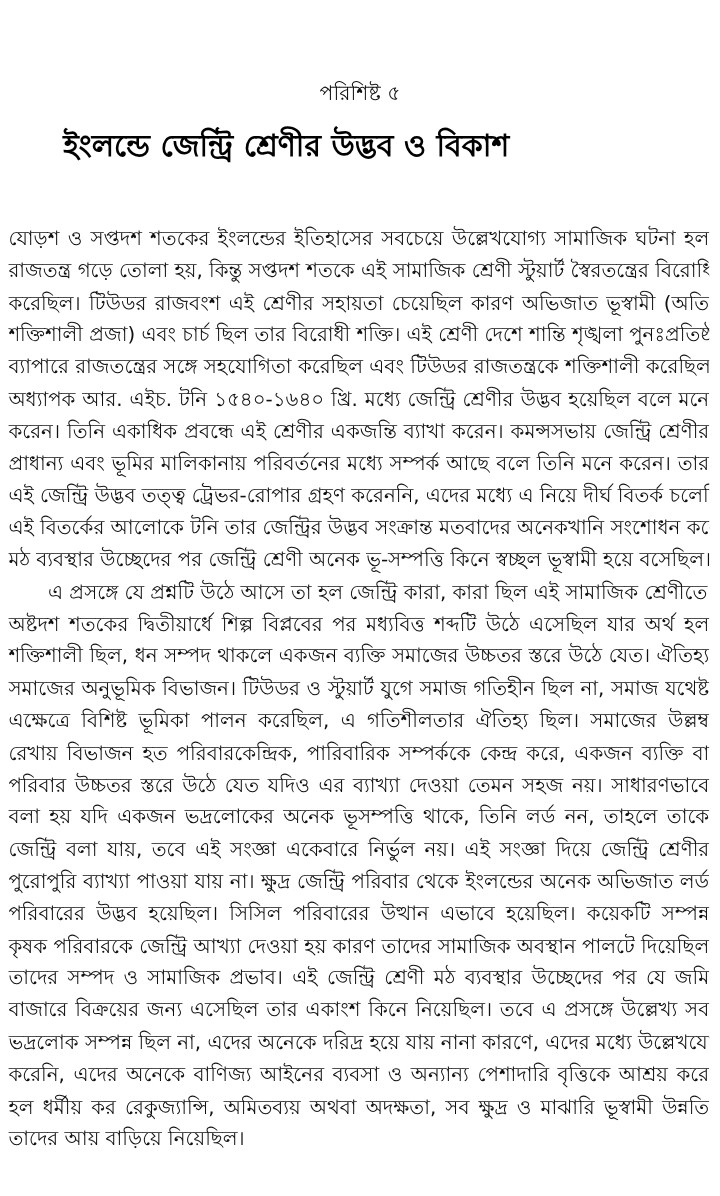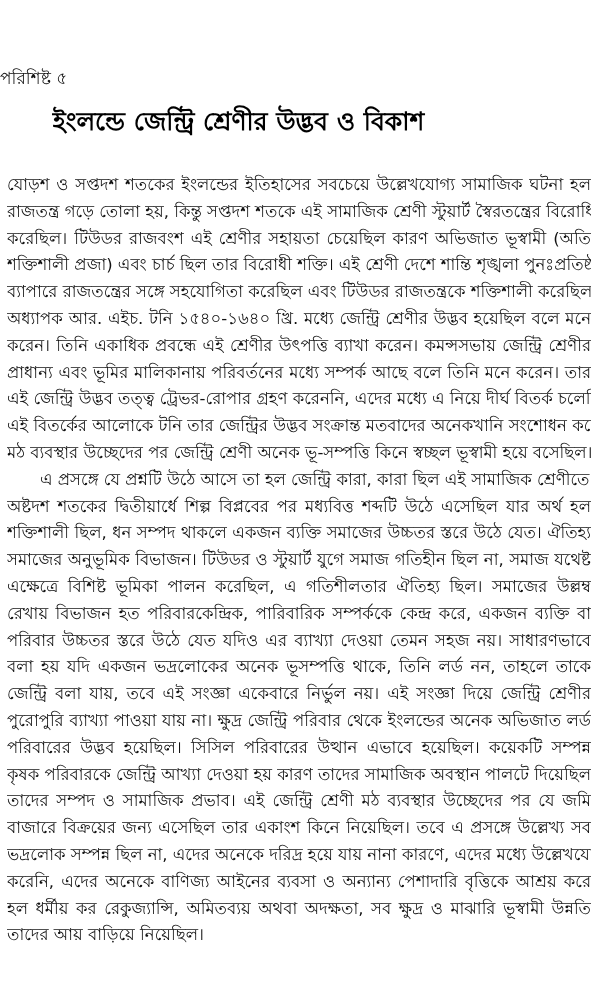--- a/index.html
+++ b/index.html
@@ -13,38 +13,39 @@
       position: relative;
       overflow: hidden;
       font-family: "DejaVu Sans", sans-serif;
       color: #111111;
     }
     .appendix-label {
       position: absolute;
       top: 64px;
       left: 0;
       width: 600px;
+      text-align: center;
       font-size: 17px;
       line-height: 28px;
       color: #111;
     }
     .page-title {
       position: absolute;
       top: 104px;
       left: 0;
       width: 477px;
       text-align: center;
       font-size: 25px;
       font-weight: bold;
       line-height: 36px;
       color: #000;
     }
     .body-text {
       position: absolute;
-      top: 172px;
+      top: 186px;
       left: 7px;
       width: 584px;
     }
     .line {
       display: block;
       height: 26.8px;
       line-height: 26.8px;
       font-size: 16.5px;
       white-space: nowrap;
       text-align: justify;
@@ -64,21 +65,21 @@
 <div class="appendix-label">পরিশিষ্ট ৫</div>
 <div class="page-title">ইংলন্ডে জেন্ট্রি শ্রেণীর উদ্ভব ও বিকাশ</div>
 
 <div class="body-text">
   <span class="line">যোড়শ ও সপ্তদশ শতকের ইংলন্ডের ইতিহাসের সবচেয়ে উল্লেখযোগ্য সামাজিক ঘটনা হল</span>
   <span class="line">রাজতন্ত্র গড়ে তোলা হয়, কিন্তু সপ্তদশ শতকে এই সামাজিক শ্রেণী স্টুয়ার্ট স্বৈরতন্ত্রের বিরোধিতা</span>
   <span class="line">করেছিল। টিউডর রাজবংশ এই শ্রেণীর সহায়তা চেয়েছিল কারণ অভিজাত ভূস্বামী (অতি</span>
   <span class="line">শক্তিশালী প্রজা) এবং চার্চ ছিল তার বিরোধী শক্তি। এই শ্রেণী দেশে শান্তি শৃঙ্খলা পুনঃপ্রতিষ্ঠার</span>
   <span class="line">ব্যাপারে রাজতন্ত্রের সঙ্গে সহযোগিতা করেছিল এবং টিউডর রাজতন্ত্রকে শক্তিশালী করেছিল।</span>
   <span class="line">অধ্যাপক আর. এইচ. টনি ১৫৪০-১৬৪০ খ্রি. মধ্যে জেন্ট্রি শ্রেণীর উদ্ভব হয়েছিল বলে মনে</span>
-  <span class="line">করেন। তিনি একাধিক প্রবন্ধে এই শ্রেণীর উৎপত্তি ব্যাখা করেন। কমন্সসভায় জেন্ট্রি শ্রেণীর</span>
+  <span class="line">করেন। তিনি একাধিক প্রবন্ধে এই শ্রেণীর একজন্তি ব্যাখা করেন। কমন্সসভায় জেন্ট্রি শ্রেণীর</span>
   <span class="line">প্রাধান্য এবং ভূমির মালিকানায় পরিবর্তনের মধ্যে সম্পর্ক আছে বলে তিনি মনে করেন। তার</span>
   <span class="line">এই জেন্ট্রি উদ্ভব তত্ত্ব ট্রেভর-রোপার গ্রহণ করেননি, এদের মধ্যে এ নিয়ে দীর্ঘ বিতর্ক চলেছিল।</span>
   <span class="line">এই বিতর্কের আলোকে টনি তার জেন্ট্রির উদ্ভব সংক্রান্ত মতবাদের অনেকখানি সংশোধন করেন।</span>
   <span class="line">মঠ ব্যবস্থার উচ্ছেদের পর জেন্ট্রি শ্রেণী অনেক ভূ-সম্পত্তি কিনে স্বচ্ছল ভূস্বামী হয়ে বসেছিল।</span>
   <span class="line indent">এ প্রসঙ্গে যে প্রশ্নটি উঠে আসে তা হল জেন্ট্রি কারা, কারা ছিল এই সামাজিক শ্রেণীতে।</span>
   <span class="line">অষ্টদশ শতকের দ্বিতীয়ার্ধে শিল্প বিপ্লবের পর মধ্যবিত্ত শব্দটি উঠে এসেছিল যার অর্থ হল</span>
   <span class="line">শক্তিশালী ছিল, ধন সম্পদ থাকলে একজন ব্যক্তি সমাজের উচ্চতর স্তরে উঠে যেত। ঐতিহ্য</span>
   <span class="line">সমাজের অনুভূমিক বিভাজন। টিউডর ও স্টুয়ার্ট যুগে সমাজ গতিহীন ছিল না, সমাজ যথেষ্ট</span>
   <span class="line">এক্ষেত্রে বিশিষ্ট ভূমিকা পালন করেছিল, এ গতিশীলতার ঐতিহ্য ছিল। সমাজের উল্লম্ব</span>
   <span class="line">রেখায় বিভাজন হত পরিবারকেন্দ্রিক, পারিবারিক সম্পর্ককে কেন্দ্র করে, একজন ব্যক্তি বা</span>

